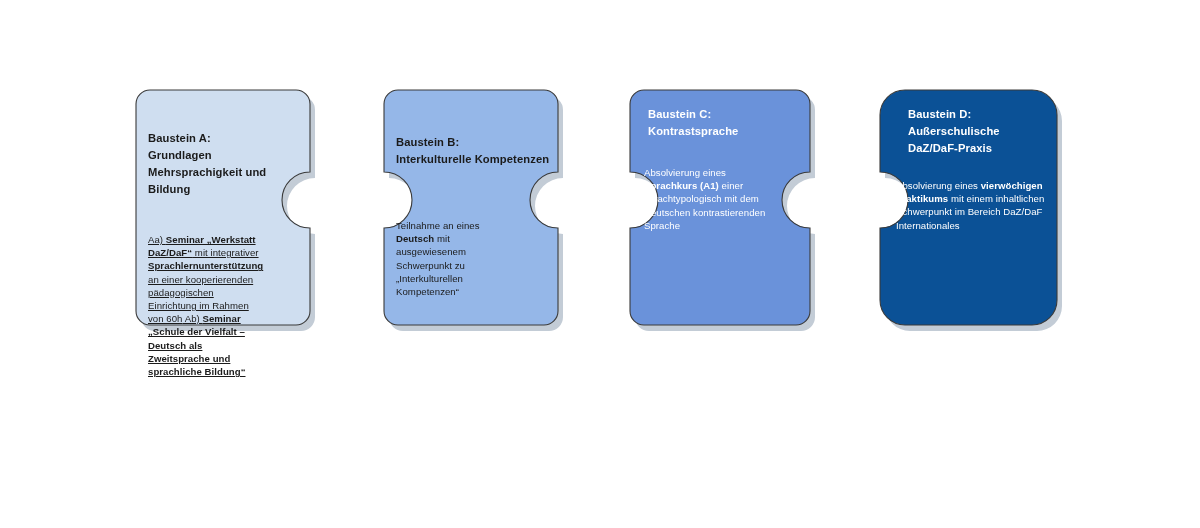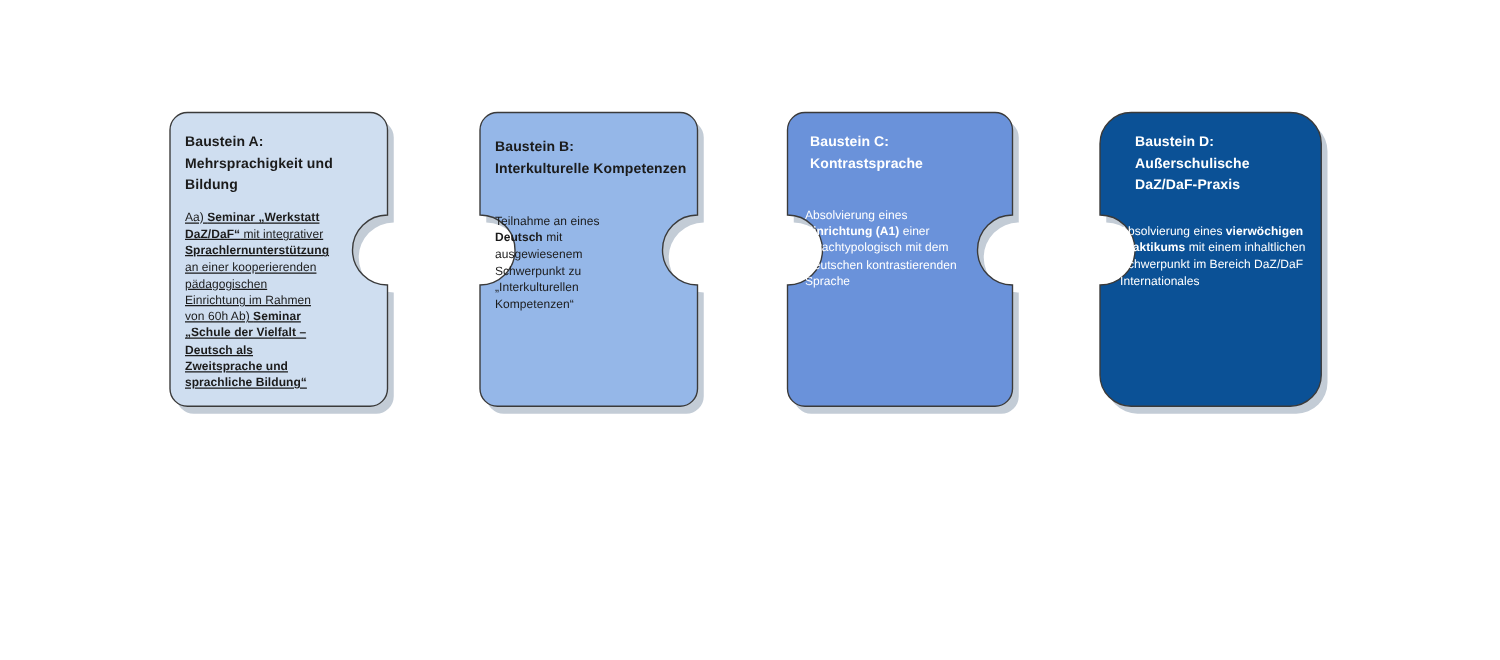--- a/index.html
+++ b/index.html
@@ -34,21 +34,21 @@
     font-size: 11.2px;
     line-height: 17px;
     letter-spacing: 0.1px;
   }
   .mod-body {
     font-size: 9.6px;
     line-height: 13.2px;
     letter-spacing: 0.05px;
   }
   .mod-body b { font-weight: bold; }
-  .dark-text { color: #1b1b1b; }
+  .dark-text { color: #1b1b1b; margin-top: 24px; }
   .light-text { color: #ffffff; }
 
   
   #mod-a { left: 136px; top: 90px; width: 174px; }
   #mod-a .mod-title { padding: 16px 0 0 12px; width: 150px; }
   #mod-a .mod-body  { padding: 11px 0 0 12px; width: 116px; }
 
   
   #mod-b { left: 384px; top: 90px; width: 174px; }
   #mod-b .mod-title { padding: 20px 0 0 12px; width: 168px; }
@@ -107,40 +107,41 @@
              a 28,28 0 0 0 0,-56 L 630,104 a 14,14 0 0 1 14,-14 Z"></path>
 
     <path fill="#0b5196" stroke="#3a3a3a" stroke-width="1.1" d="M 905,90 L 1032,90 a 25,25 0 0 1 25,25 L 1057,300
              a 25,25 0 0 1 -25,25 L 905,325 a 25,25 0 0 1 -25,-25
              L 880,228 a 28,28 0 0 0 0,-56 L 880,115 a 25,25 0 0 1 25,-25 Z"></path>
   </svg>
 
   <div class="module" id="mod-a">
     <div class="mod-title dark-text" style="color: rgb(27, 27, 27);">
         <div>Baustein A:</div>
+        <div>Grundlagen</div>
         <div>Mehrsprachigkeit und</div>
         <div>Bildung</div>
       </div>
     <div class="mod-body dark-text" style="color: rgb(27, 27, 27); text-decoration: underline;"><span>Aa) </span><b>Seminar „Werkstatt DaZ/DaF“</b><span> mit integrativer </span><b>Sprachlernunterstützung</b><span> an einer kooperierenden pädagogischen Einrichtung im Rahmen von 60h</span><span> Ab) </span><b>Seminar „Schule der Vielfalt – Deutsch als Zweitsprache und sprachliche Bildung“</b></div>
   </div>
 
   <div class="module" id="mod-b">
     <div class="mod-title dark-text" style="color: rgb(27, 27, 27);">
         <div>Baustein B:</div>
         <div>Interkulturelle Kompetenzen</div>
       </div>
     <div class="mod-body dark-text" style="color: rgb(27, 27, 27);"><span>Teilnahme an eines </span><b>Deutsch</b><span> mit ausgewiesenem Schwerpunkt zu „Interkulturellen Kompetenzen“</span></div>
   </div>
 
   <div class="module" id="mod-c">
     <div class="mod-title light-text" style="color: rgb(255, 255, 255);">
         <div>Baustein C:</div>
         <div>Kontrastsprache</div>
       </div>
-    <div class="mod-body light-text" style="color: rgb(255, 255, 255);"><span>Absolvierung eines </span><b>Einrichtung (A1)</b><span> einer sprachtypologisch mit dem Deutschen kontrastierenden Sprache</span></div>
+    <div class="mod-body light-text" style="color: rgb(255, 255, 255);"><span>Absolvierung eines </span><b>Sprachkurs (A1)</b><span> einer sprachtypologisch mit dem Deutschen kontrastierenden Sprache</span></div>
   </div>
 
   <div class="module" id="mod-d">
     <div class="mod-title light-text" style="color: rgb(255, 255, 255); padding-left: 28px;">
         <div>Baustein D:</div>
         <div>Außerschulische</div>
         <div>DaZ/DaF-Praxis</div>
       </div>
     <div class="mod-body light-text" style="color: rgb(255, 255, 255);"><span>Absolvierung eines </span><b>vierwöchigen Praktikums</b><span> mit einem inhaltlichen Schwerpunkt im Bereich DaZ/DaF Internationales</span></div>
   </div>

